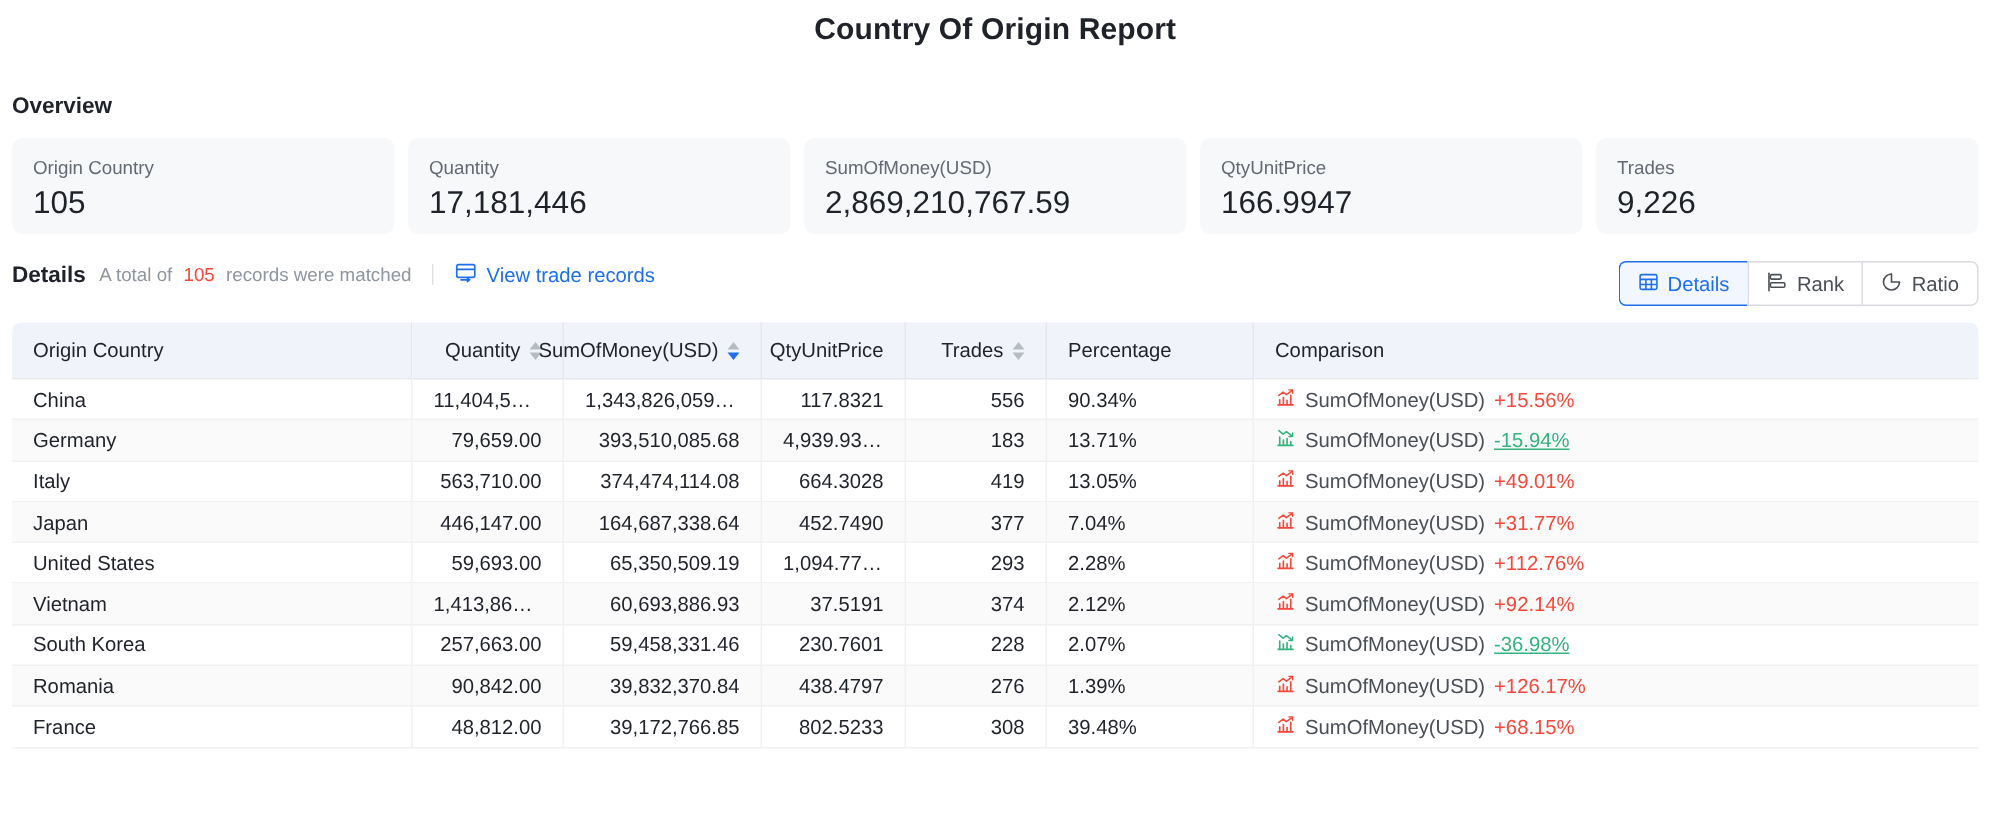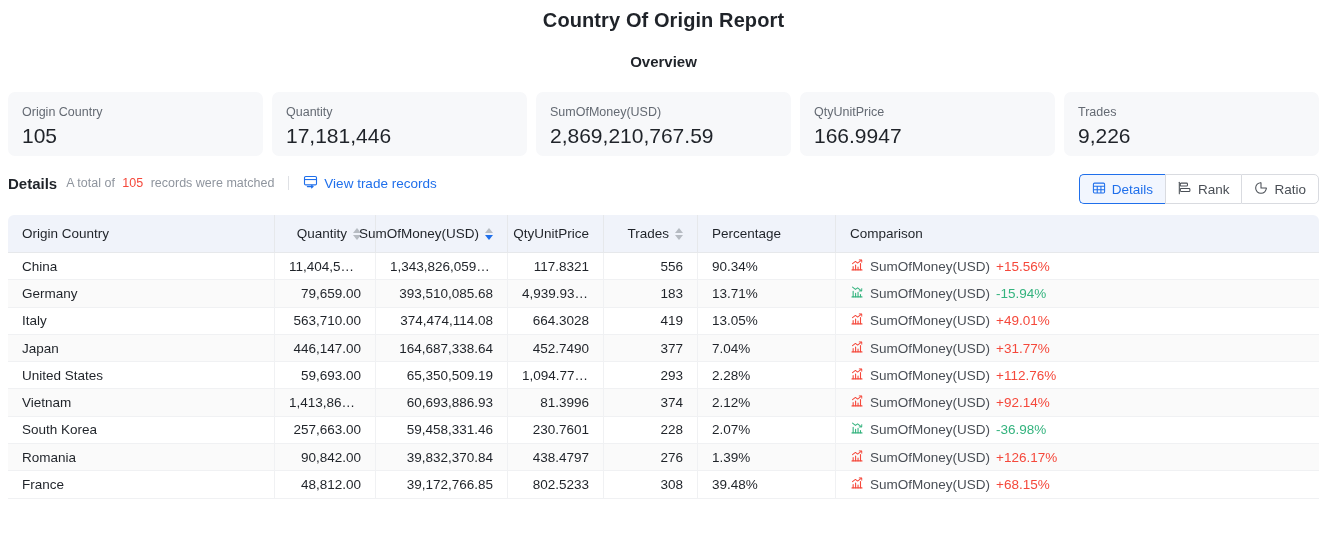--- a/index.html
+++ b/index.html
@@ -20,21 +20,21 @@
     letter-spacing: .1px; line-height: 27px;
   }
   .report-subtitle {
     font-size: 16px; color: #4a4f56; font-weight: 400;
     line-height: 22px; margin-top: 9px;
   }
 
   
   .section-bar {
     display: flex; align-items: center; justify-content: space-between;
-    padding: 0 8px 0 8px; margin-top: 19px; height: 34px; flex-direction: column;
+    padding: 0 8px 0 8px; margin-top: 19px; height: 34px;
   }
   .section-title { font-size: 15px; font-weight: 700; color: #1f2329; }
   .header-actions { display: flex; align-items: center; gap: 10px; }
 
   .btn {
     display: inline-flex; align-items: center; gap: 7px;
     height: 31px; padding: 0 13px; border-radius: 5px;
     font-size: 14px; cursor: pointer; white-space: nowrap;
     border: 1px solid #d9dbe0; background: #fff; color: #1f2329;
   }
@@ -120,21 +120,21 @@
   }
   tbody td:last-child { border-right: none; }
   tbody tr:nth-child(even) td { background: #fafafa; }
   td.num { text-align: right; }
   td.txt { text-align: left; }
 
   .cmp { display: flex; align-items: center; gap: 6px; }
   .cmp-label { color: #4a4f56; }
   .cmp-val { font-weight: 400; }
   .cmp-val.up { color: #f5483b; }
-  .cmp-val.down { color: #34b37e; }
+  .cmp-val.down { color: #34b37e; text-decoration: underline; }
 </style>
 </head>
 <body>
 
 <div class="report-header">
   <div class="report-title">Country Of Origin Report</div>
 </div>
 
 <div class="section-bar">
   <div class="section-title">Overview</div>
@@ -376,21 +376,21 @@
                 </svg></span>
               <span class="cmp-label">SumOfMoney(USD)</span>
               <span class="cmp-val up">+112.76%</span>
             </span>
           </td>
         </tr>
         <tr>
           <td class="txt">Vietnam</td>
           <td class="num">1,413,860.00</td>
           <td class="num">60,693,886.93</td>
-          <td class="num">81.3996</td>
+          <td class="num">37.5191</td>
           <td class="num">374</td>
           <td class="txt">2.12%</td>
           <td class="txt">
             <span class="cmp">
               <span><svg width="14" height="14" viewBox="0 0 16 16" fill="none" stroke="#f5483b" stroke-width="1.25" stroke-linecap="round" stroke-linejoin="round">
   <path d="M2.3 13.6h11.4"></path>
                   <path d="M3.6 13.5V9.8M6.4 13.5V8M9.2 13.5V10.2M12 13.5V6.3"></path>
   <path d="M2.9 6.4 6.2 3.9l2.5 1.9 4.4-3.3" stroke-width="1.15"></path>
                   <path d="M10.6 2.2h2.8v2.6" stroke-width="1.1"></path>
                 </svg></span>

